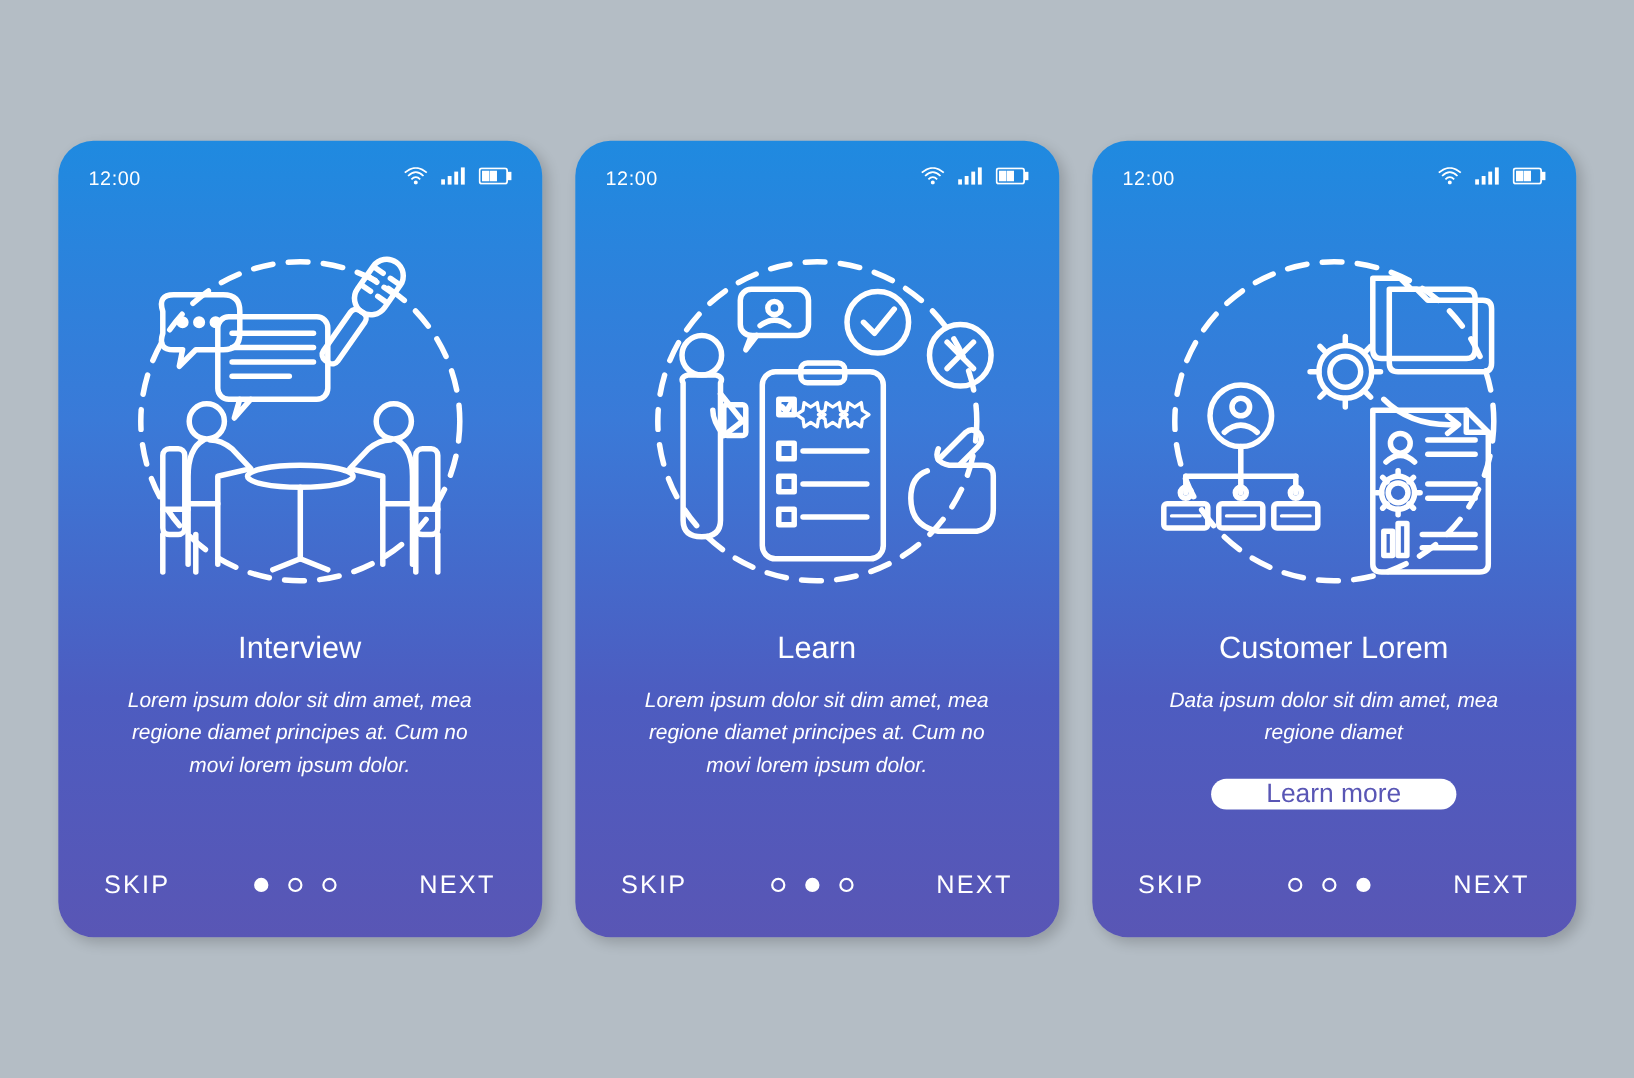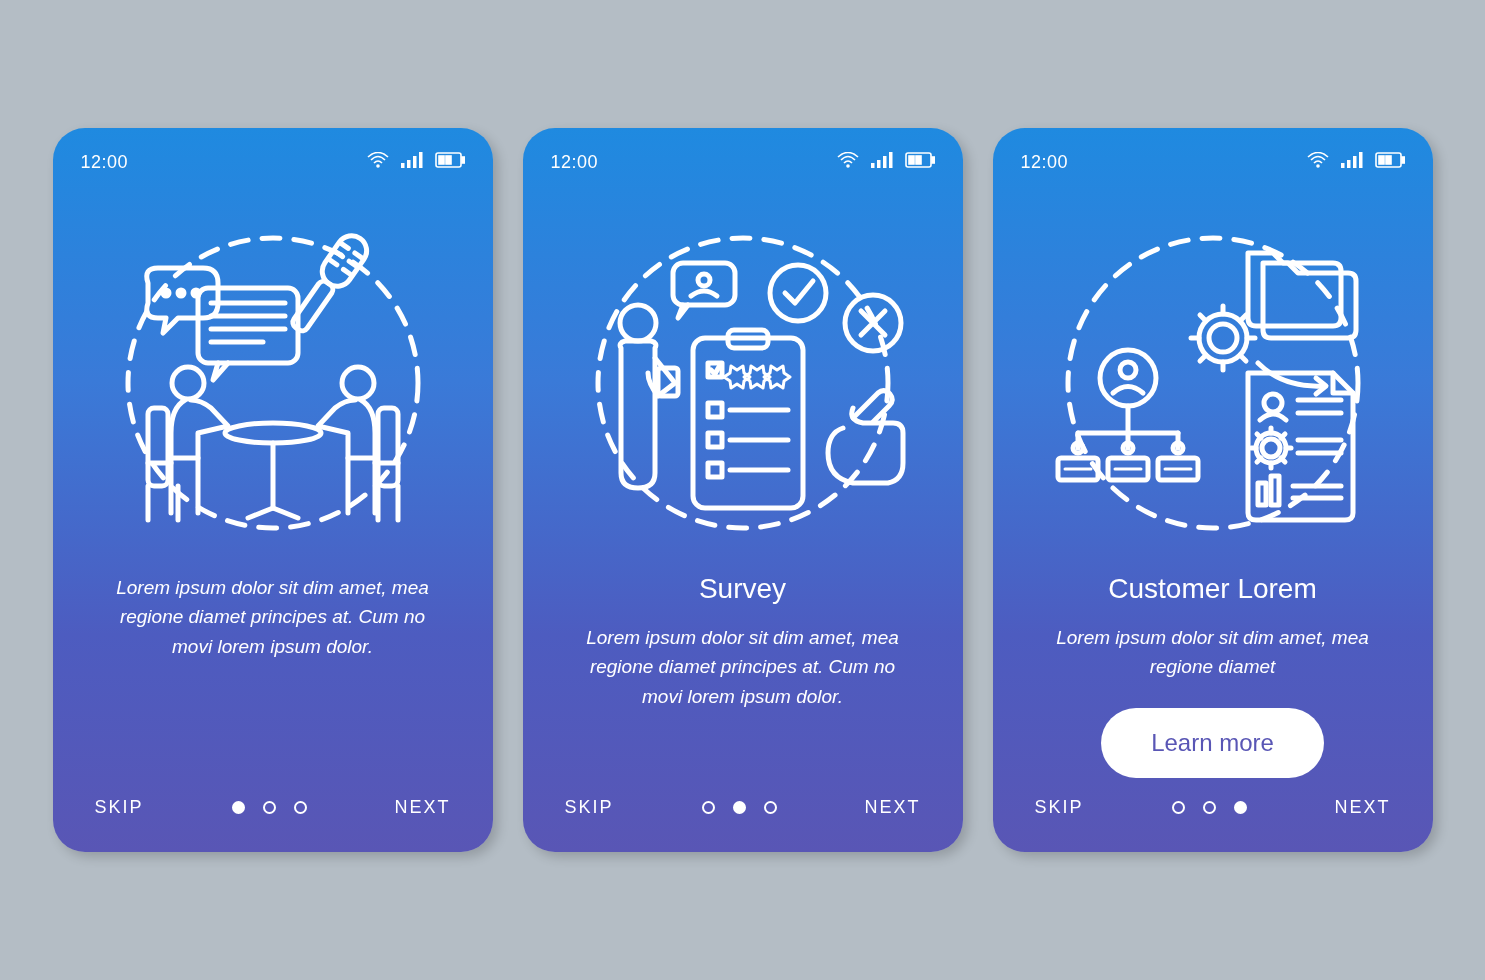--- a/index.html
+++ b/index.html
@@ -54,41 +54,41 @@
     line-height: 1.55;
     padding: 0 18px;
     font-weight: 300;
     font-style: italic;
   }
   .cta {
     margin: 26px auto 0 auto;
     background: #fff;
     color: #5956b5;
     font-size: 24px;
-    padding: 21px 50px;
+    padding: 0 50px;
     border-radius: 40px;
     border: none;
     cursor: pointer;
     font-weight: 400;
   }
   .bottom-nav {
     position: absolute;
     bottom: 34px;
     left: 0;
     right: 0;
     padding: 0 42px;
     display: flex;
     justify-content: space-between;
     align-items: center;
   }
   .nav-btn {
     background: none;
     border: none;
     color: #fff;
-    font-size: 18px;
+    font-size: 23px;
     letter-spacing: 2px;
     cursor: pointer;
     font-weight: 400;
   }
   .dots { display: flex; gap: 18px; align-items: center; }
   .dot {
     width: 13px;
     height: 13px;
     border: 2px solid #fff;
     border-radius: 50%;
@@ -171,20 +171,21 @@
         <circle cx="265" cy="175" r="16"></circle>
         <path d="M268 192 Q282 200 282 225 L282 250 L255 250 L255 225 L225 218 L242 200 Q252 192 262 192"></path>
         <path d="M282 250 L282 305 M255 250 L255 305"></path>
         <rect x="285" y="200" width="20" height="78" rx="6"></rect>
         <line x1="285" y1="278" x2="285" y2="312"></line>
           <line x1="305" y1="278" x2="305" y2="312"></line>
         <line x1="282" y1="255" x2="305" y2="255"></line>
       </g>
     </svg>
   </div>
+  <div class="title">Interview</div>
   <div class="body-text">Lorem ipsum dolor sit dim amet, mea regione diamet principes at. Cum no movi lorem ipsum dolor.</div>
   <div class="bottom-nav">
     <button class="nav-btn">SKIP</button>
     <div class="dots">
       <span class="dot active"></span>
       <span class="dot"></span>
       <span class="dot"></span>
     </div>
     <button class="nav-btn">NEXT</button>
   </div>
@@ -249,21 +250,21 @@
         <path d="M208 158 l6 4 l6 -4 l1 7 l6 4 l-6 4 l-1 7 l-6 -4 l-6 4 l-1 -7 l-6 -4 l6 -4 Z" stroke-width="3"></path>
       </g>
       <rect x="145" y="195" width="14" height="14"></rect>
         <line x1="167" y1="202" x2="225" y2="202"></line>
       <rect x="145" y="225" width="14" height="14"></rect>
         <line x1="167" y1="232" x2="225" y2="232"></line>
       <rect x="145" y="255" width="14" height="14"></rect>
         <line x1="167" y1="262" x2="225" y2="262"></line>
     </svg>
   </div>
-  <div class="title">Survey</div>
+  <div class="title">Learn</div>
   <div class="body-text">Lorem ipsum dolor sit dim amet, mea regione diamet principes at. Cum no movi lorem ipsum dolor.</div>
   <div class="bottom-nav">
     <button class="nav-btn">SKIP</button>
     <div class="dots">
       <span class="dot"></span>
       <span class="dot active"></span>
       <span class="dot"></span>
     </div>
     <button class="nav-btn">NEXT</button>
   </div>
@@ -358,21 +359,21 @@
       </g>
       <line x1="265" y1="232" x2="308" y2="232"></line>
         <line x1="265" y1="245" x2="308" y2="245"></line>
       <rect x="225" y="275" width="8" height="22"></rect>
         <rect x="238" y="268" width="8" height="29"></rect>
       <line x1="260" y1="278" x2="308" y2="278"></line>
         <line x1="260" y1="290" x2="308" y2="290"></line>
     </svg>
   </div>
   <div class="title">Customer Lorem</div>
-  <div class="body-text">Lorem ipsum dolor sit dim amet, mea regione diamet</div>
+  <div class="body-text">Data ipsum dolor sit dim amet, mea regione diamet</div>
   <button class="cta">Learn more</button>
   <div class="bottom-nav">
     <button class="nav-btn">SKIP</button>
     <div class="dots">
       <span class="dot"></span>
       <span class="dot"></span>
       <span class="dot active"></span>
     </div>
     <button class="nav-btn">NEXT</button>
   </div>

